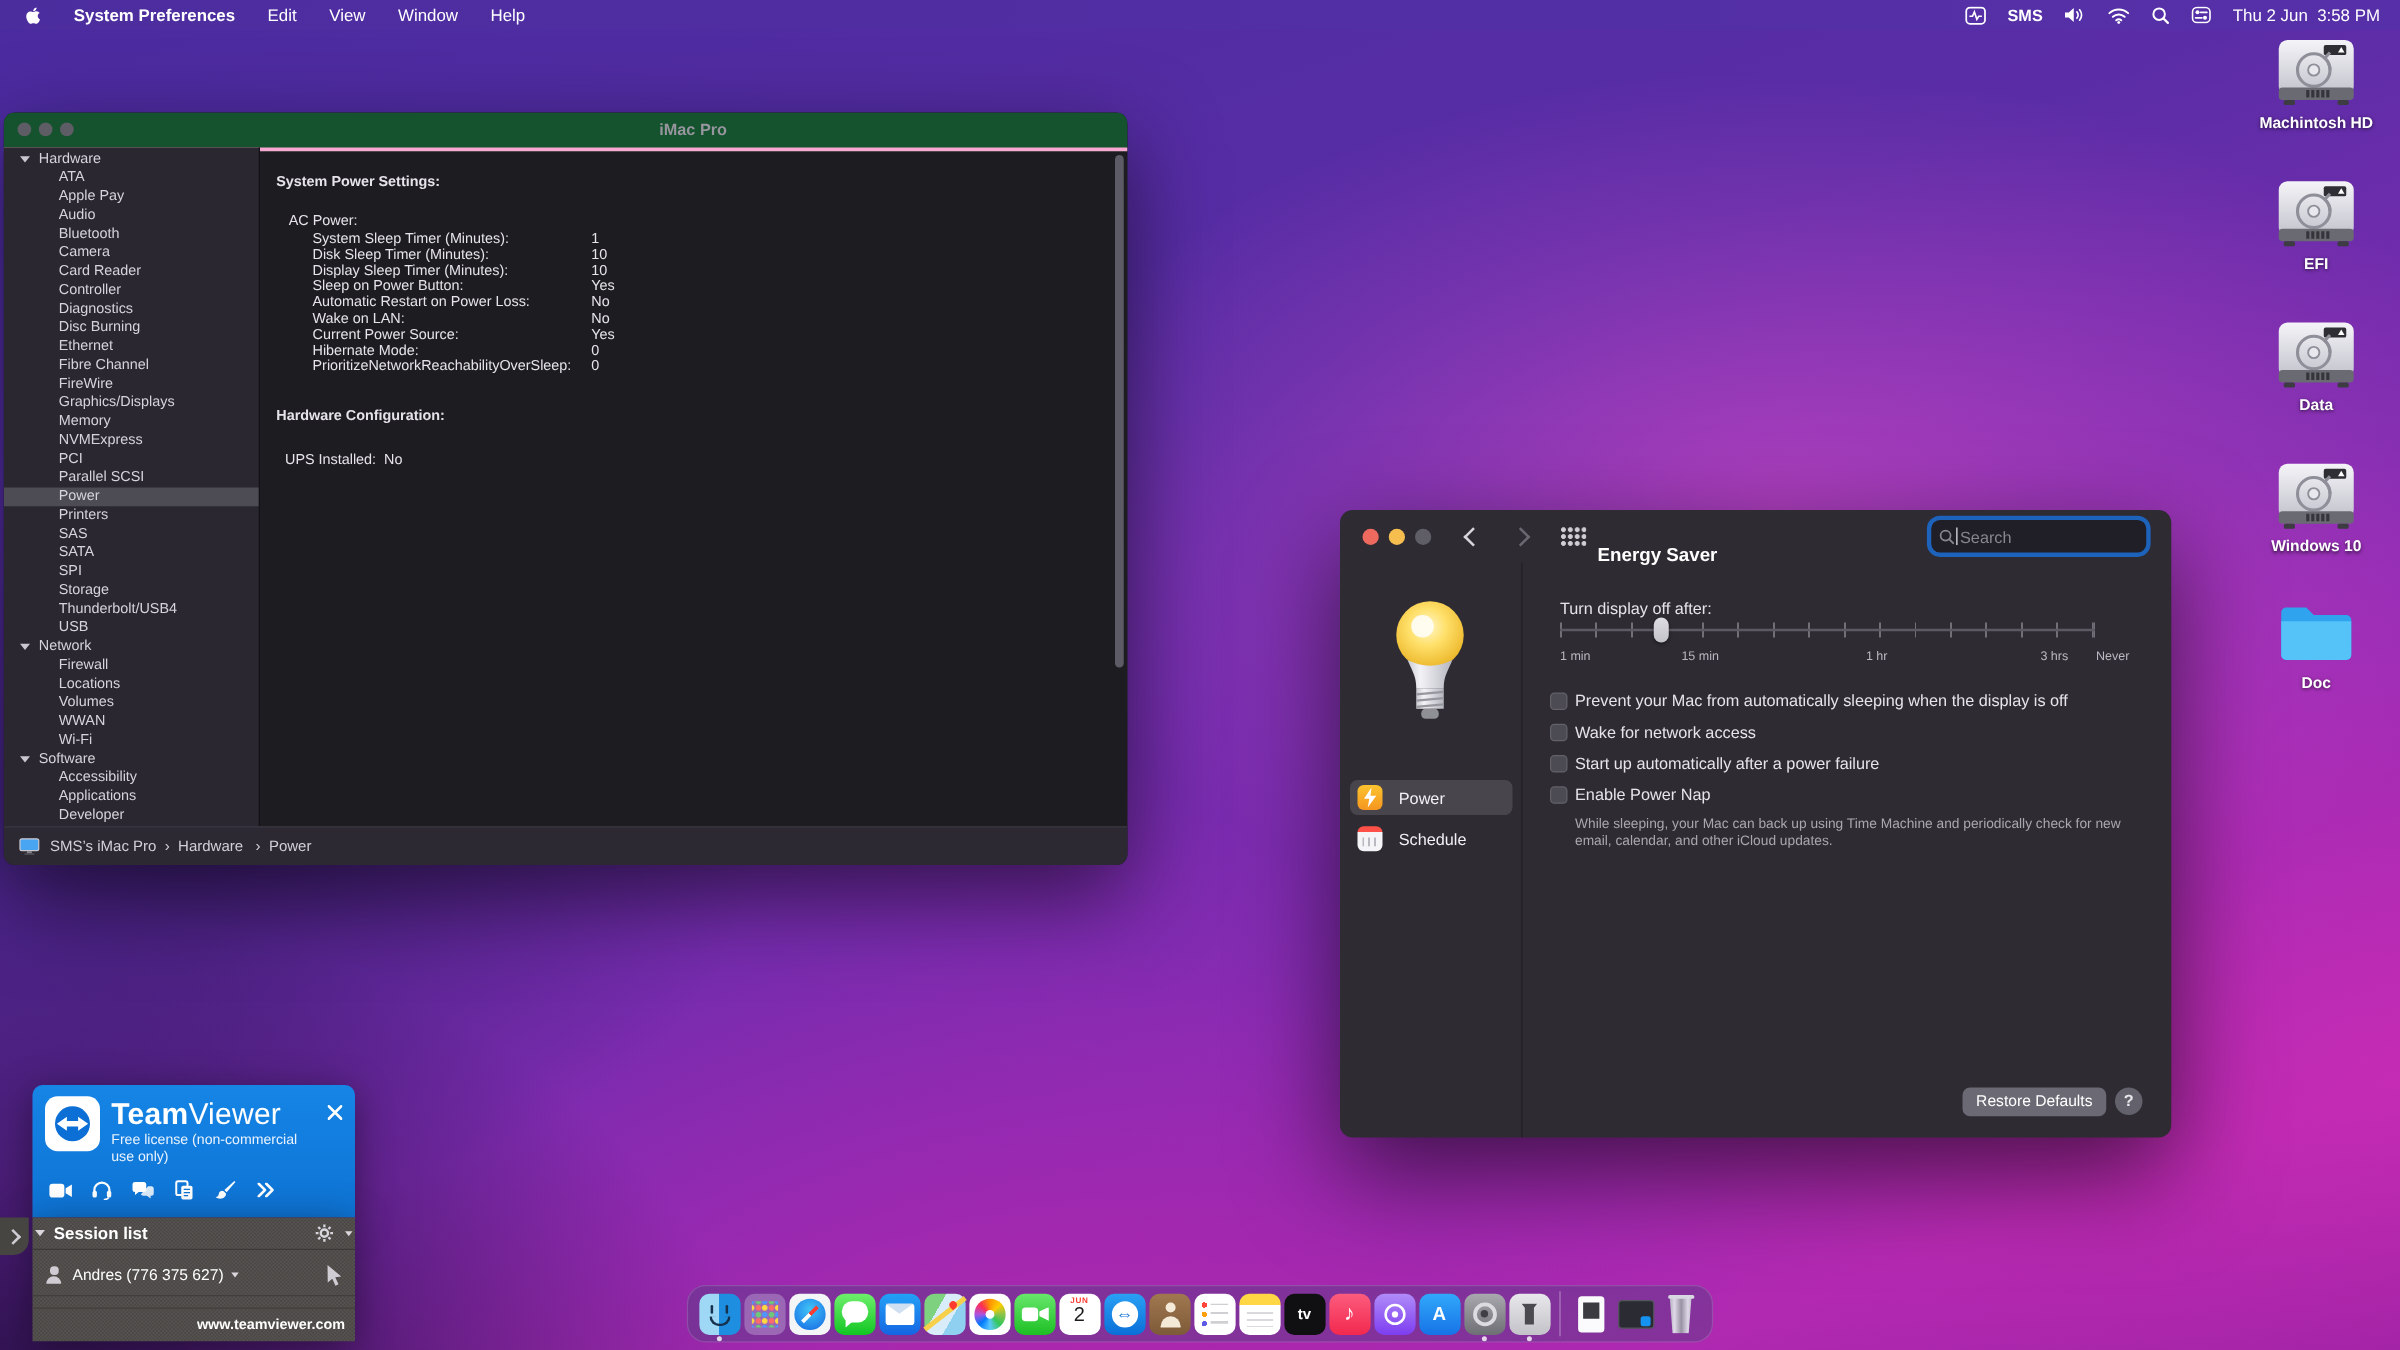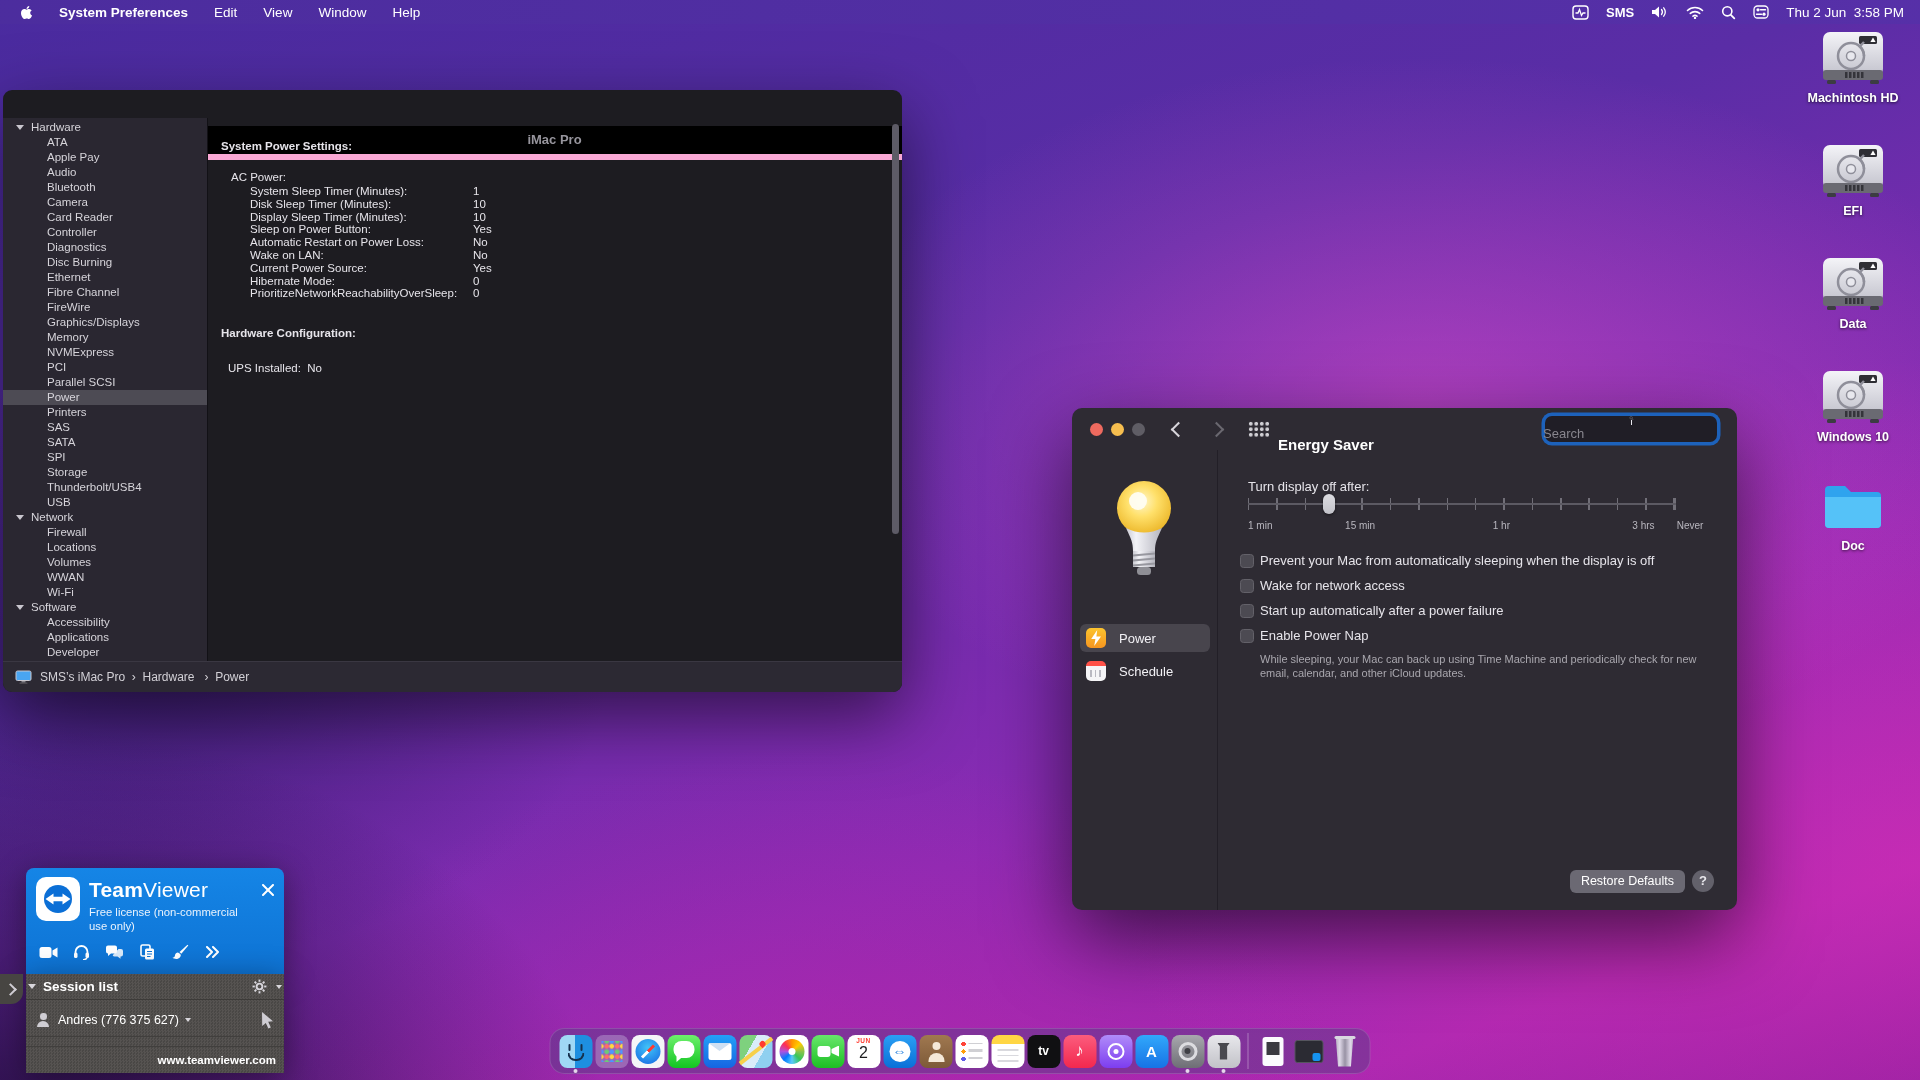--- a/index.html
+++ b/index.html
@@ -18,21 +18,21 @@
     background:linear-gradient(90deg,rgba(76,45,158,.96),rgba(86,48,168,.96));color:#fff;font-size:13.5px;}
   .mb-left{display:flex;align-items:center;gap:26px;padding-left:20px;}
   .mb-appname{font-weight:700;}
   .mb-menu{display:flex;gap:26px;}
   .mb-right{margin-left:auto;display:flex;align-items:center;gap:17px;padding-right:16px;}
   .mb-clock{white-space:pre;}
   .mbicon{display:flex;align-items:center;}
   
   .sw{position:absolute;left:3px;top:90px;width:899px;height:602px;background:#1d1c21;
     border-radius:9px;box-shadow:0 25px 70px rgba(0,0,0,.55);overflow:hidden;}
-  .sw-titlebar{position:absolute;left:0;top:0;right:0;height:28px;background:#000000;border-bottom:6px solid #f9a8d4;margin-top:36px;}
+  .sw-titlebar{position:absolute;left:0;top:0;right:0;height:28px;background:#14532d;border-bottom:3px solid #f9a8d4;}
   .sw-dots{position:absolute;left:11px;top:8px;display:flex;gap:6px;}
   .sw-dot{width:11px;height:11px;border-radius:50%;background:#5e5c64;}
   .sw-title{position:absolute;left:204px;right:0;top:0;line-height:28px;text-align:center;
     color:#97959d;font-size:13px;font-weight:600;}
   .sw-side{position:absolute;left:0;top:28px;width:204px;bottom:30px;background:#2a2731;
     border-right:1px solid #121116;overflow:hidden;padding-top:2px;}
   .si-row{height:15px;line-height:15px;font-size:11.5px;color:#d6d4da;padding-left:44px;
     position:relative;white-space:nowrap;}
   .si-row.header{padding-left:28px;}
   .si-row.selected{background:#4d4b54;}
@@ -61,21 +61,21 @@
   .tl.yellow{left:39px;background:#f6be4f;}
   .tl.gray{left:60px;background:#5f5d65;}
   .ew-nav-arrow{position:absolute;top:11px;width:20px;height:20px;display:flex;align-items:center;justify-content:center;}
   .ew-back{left:96px;}.ew-fwd{left:134px;}
   .chevL{width:9px;height:9px;border-left:2.5px solid #d8d6dc;border-bottom:2.5px solid #d8d6dc;transform:rotate(45deg);}
   .chevR{width:9px;height:9px;border-right:2.5px solid #6a6870;border-top:2.5px solid #6a6870;transform:rotate(45deg);}
   .ew-grid{position:absolute;left:176px;top:13px;width:21px;height:16px;
     background-image:radial-gradient(#d0cfd4 1.7px,transparent 2.1px);background-size:5.5px 5.5px;}
   .ew-title{position:absolute;left:206px;top:16px;line-height:42px;font-size:15px;font-weight:700;color:#fff;}
   .ew-search{position:absolute;left:473px;top:8px;width:160px;height:26px;border-radius:7px;
-    background:#201e26;box-shadow:0 0 0 3.5px rgba(26,108,212,.85);display:flex;align-items:center;padding:0 6px;flex-direction:column;}
+    background:#201e26;box-shadow:0 0 0 3.5px rgba(26,108,212,.85);display:flex;align-items:center;padding:0 6px;}
   .ew-search input{flex:1;min-width:0;background:transparent;border:none;outline:none;color:#fff;
     font-size:13px;font-family:inherit;caret-color:transparent;}
   .ew-search input::placeholder{color:#88868e;}
   .ew-caret{width:1px;height:14px;background:#e8e8ee;margin-left:1px;}
   .ew-side{position:absolute;left:0;top:42px;width:145px;bottom:0;border-right:1px solid #221f27;}
   .ew-bulb{position:absolute;left:34px;top:28px;}
   .nav-row{position:absolute;left:8px;width:130px;height:28px;border-radius:6px;display:flex;
     align-items:center;gap:13px;padding-left:6px;box-sizing:border-box;font-size:13px;color:#f2f1f5;}
   .nav-row.selected{background:#48454d;}
   .nav-row.power{top:174px;}
@@ -110,21 +110,21 @@
   .cb-note{margin:4px 0 0 20px;max-width:478px;font-size:11px;line-height:13.5px;color:#a9a7ae;}
   .ew-restore{position:absolute;right:52px;top:420px;height:23px;padding:0 11px;border-radius:6px;
     background:#6b6973;color:#fff;font-size:12.5px;line-height:23px;}
   .ew-help{position:absolute;right:23px;top:420px;width:22px;height:22px;border-radius:50%;
     background:#63616b;color:#e8e7ec;font-size:13px;font-weight:700;text-align:center;line-height:22px;}
   
   .tvp{position:absolute;left:26px;top:868px;width:258px;height:106px;border-radius:8px 8px 0 0;
     background:linear-gradient(180deg,#1585e6,#0e73d4);color:#fff;box-shadow:0 6px 30px rgba(0,0,0,.4);}
   .tv-logo{position:absolute;left:10px;top:9px;width:44px;height:44px;border-radius:10px;background:#fff;
     display:flex;align-items:center;justify-content:center;}
-  .tv-brand{position:absolute;left:63px;top:10px;font-size:21px;letter-spacing:.2px;}
+  .tv-brand{position:absolute;left:63px;top:10px;font-size:24px;letter-spacing:.2px;}
   .tv-brand b{font-weight:700;}
   .tv-close{position:absolute;right:10px;top:16px;}
   .tv-license{position:absolute;left:63px;top:37px;width:152px;font-size:11.3px;line-height:14px;color:#eaf3fd;}
   .tv-tools{position:absolute;left:12px;top:74px;display:flex;gap:13px;align-items:center;}
   .tv-tools .ti{width:20px;height:20px;display:flex;align-items:center;justify-content:center;}
   .ssp{position:absolute;left:26px;top:974px;width:258px;height:99px;color:#fff;background-color:#4e4b49;
     background-image:repeating-conic-gradient(rgba(255,255,255,.045) 0 25%,rgba(0,0,0,.06) 0 50%);
     background-size:3px 3px;box-shadow:0 6px 30px rgba(0,0,0,.4);}
   .ssp-head{height:25px;display:flex;align-items:center;padding:0 2px;border-bottom:1px solid #3c3a38;}
   .ssp-caret{width:0;height:0;border-left:4px solid transparent;border-right:4px solid transparent;

